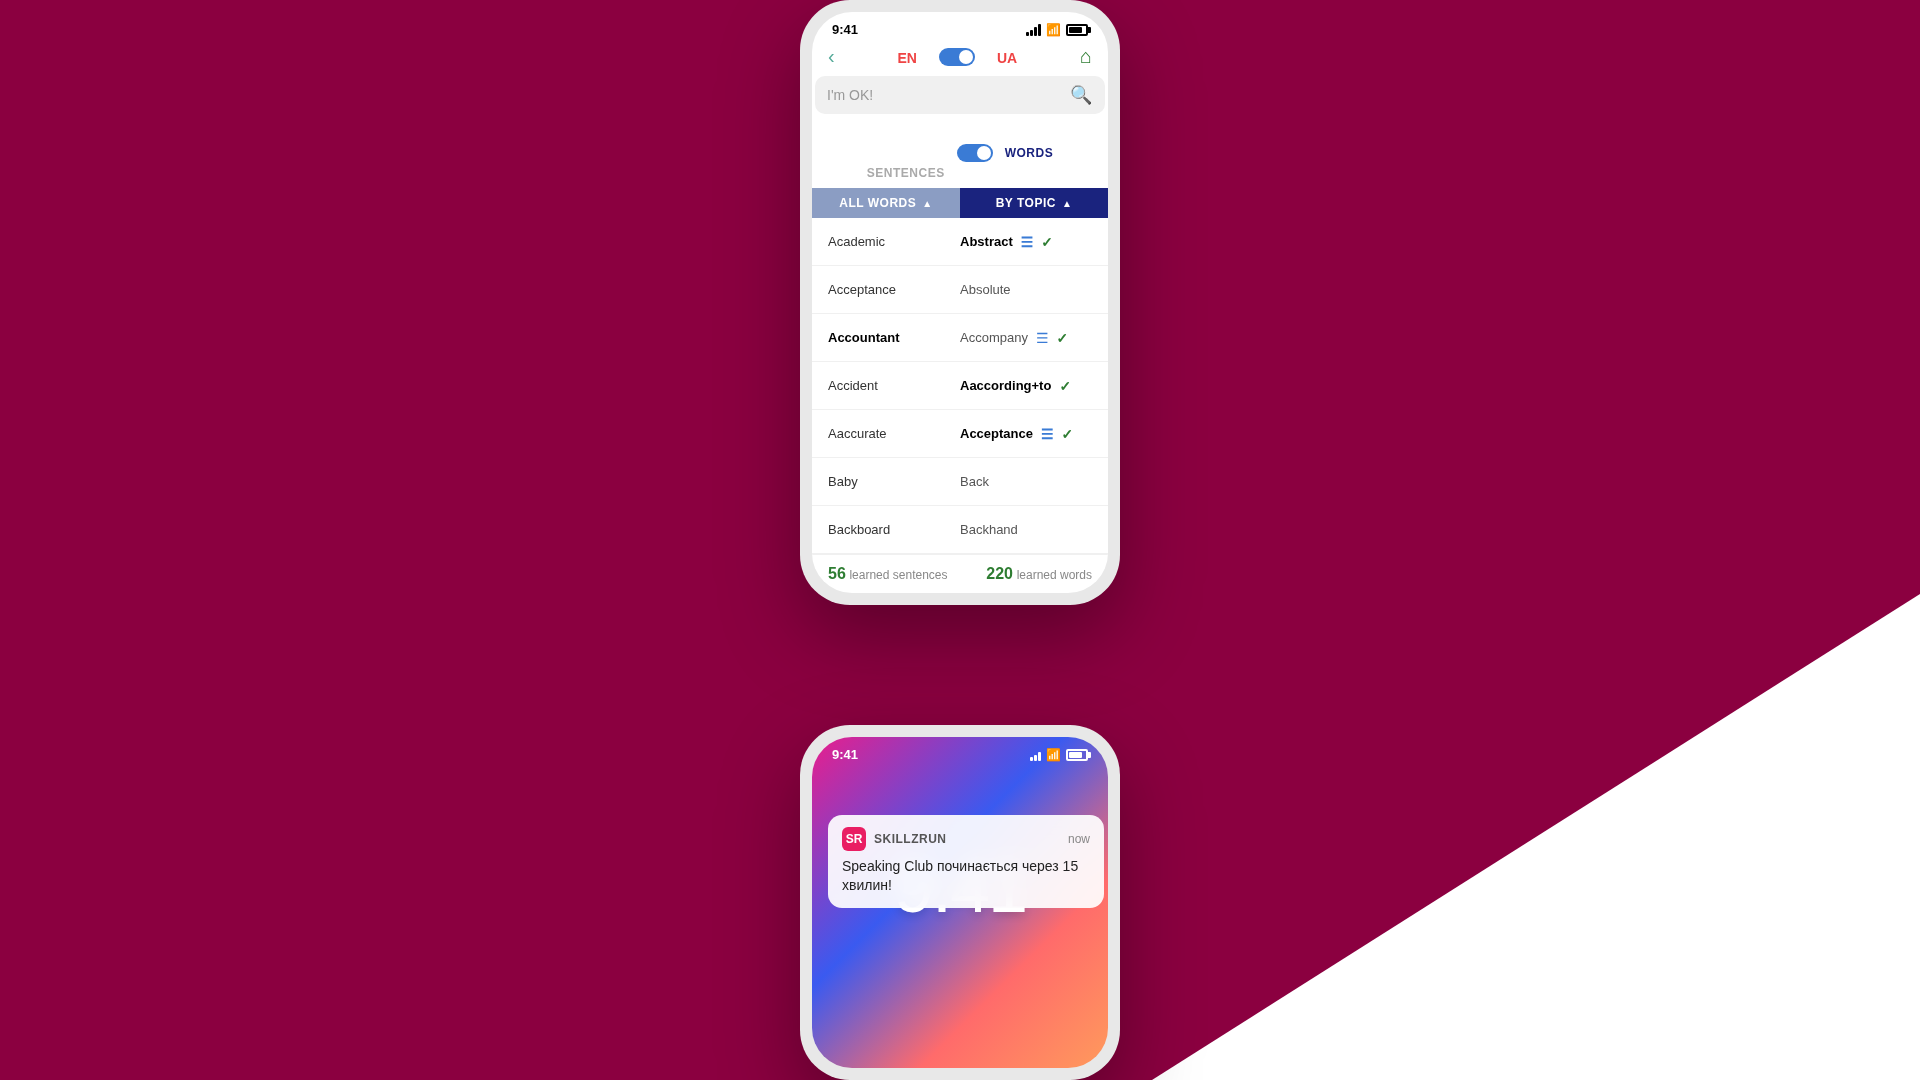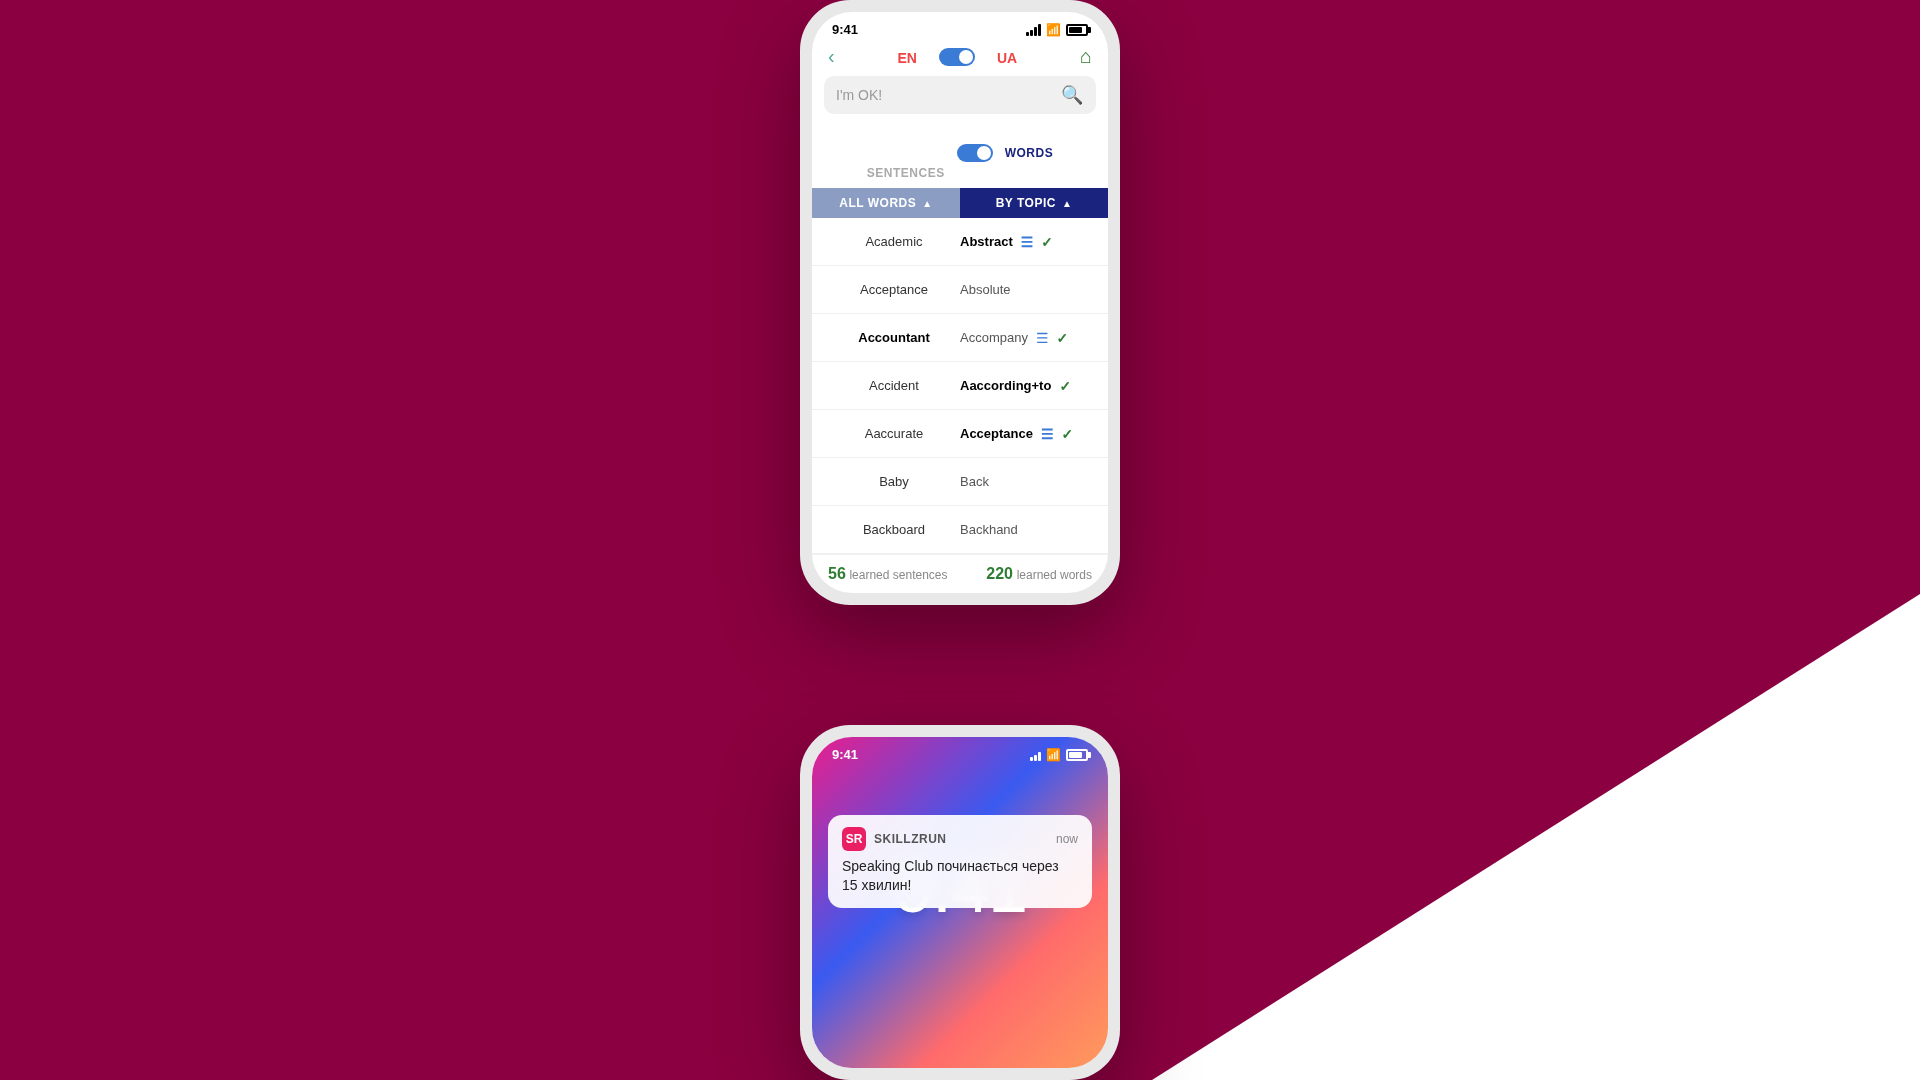--- a/index.html
+++ b/index.html
@@ -153,21 +153,21 @@
       height: 14px;
       background: #fff;
       border-radius: 50%;
     }
     .home-icon {
       color: #2e7d32;
       font-size: 20px;
     }
 
     .search-bar {
-      margin: 0 12px 8px;
+      margin: 0 3px 8px;
       display: flex;
       align-items: center;
       background: #f0f0f0;
       border-radius: 10px;
       padding: 8px 12px;
     }
     .search-text {
       flex: 1;
       font-size: 14px;
       color: #999;
@@ -249,21 +249,20 @@
       display: flex;
       align-items: center;
       padding: 10px 16px;
       border-bottom: 1px solid #f0f0f0;
       min-height: 48px;
     }
     .word-left {
       flex: 1;
       font-size: 13px;
       color: #333;
-      text-align: center;
     }
     .word-left.bold { font-weight: 700; color: #000; }
     .word-right {
       flex: 1;
       font-size: 13px;
       color: #555;
       display: flex;
       align-items: center;
       gap: 8px;
     }
@@ -306,21 +305,21 @@
       font-size: 72px;
       font-weight: 200;
       padding-top: 80px;
       letter-spacing: -2px;
       text-shadow: 0 2px 10px rgba(0,0,0,0.2);
     }
     .notification-card {
       position: absolute;
       bottom: 160px;
       left: 16px;
-      right: 16px;
+      right: 4px;
       background: rgba(255,255,255,0.92);
       border-radius: 14px;
       padding: 12px 14px;
       backdrop-filter: blur(10px);
     }
     .notif-header {
       display: flex;
       align-items: center;
       gap: 8px;
       margin-bottom: 6px;

